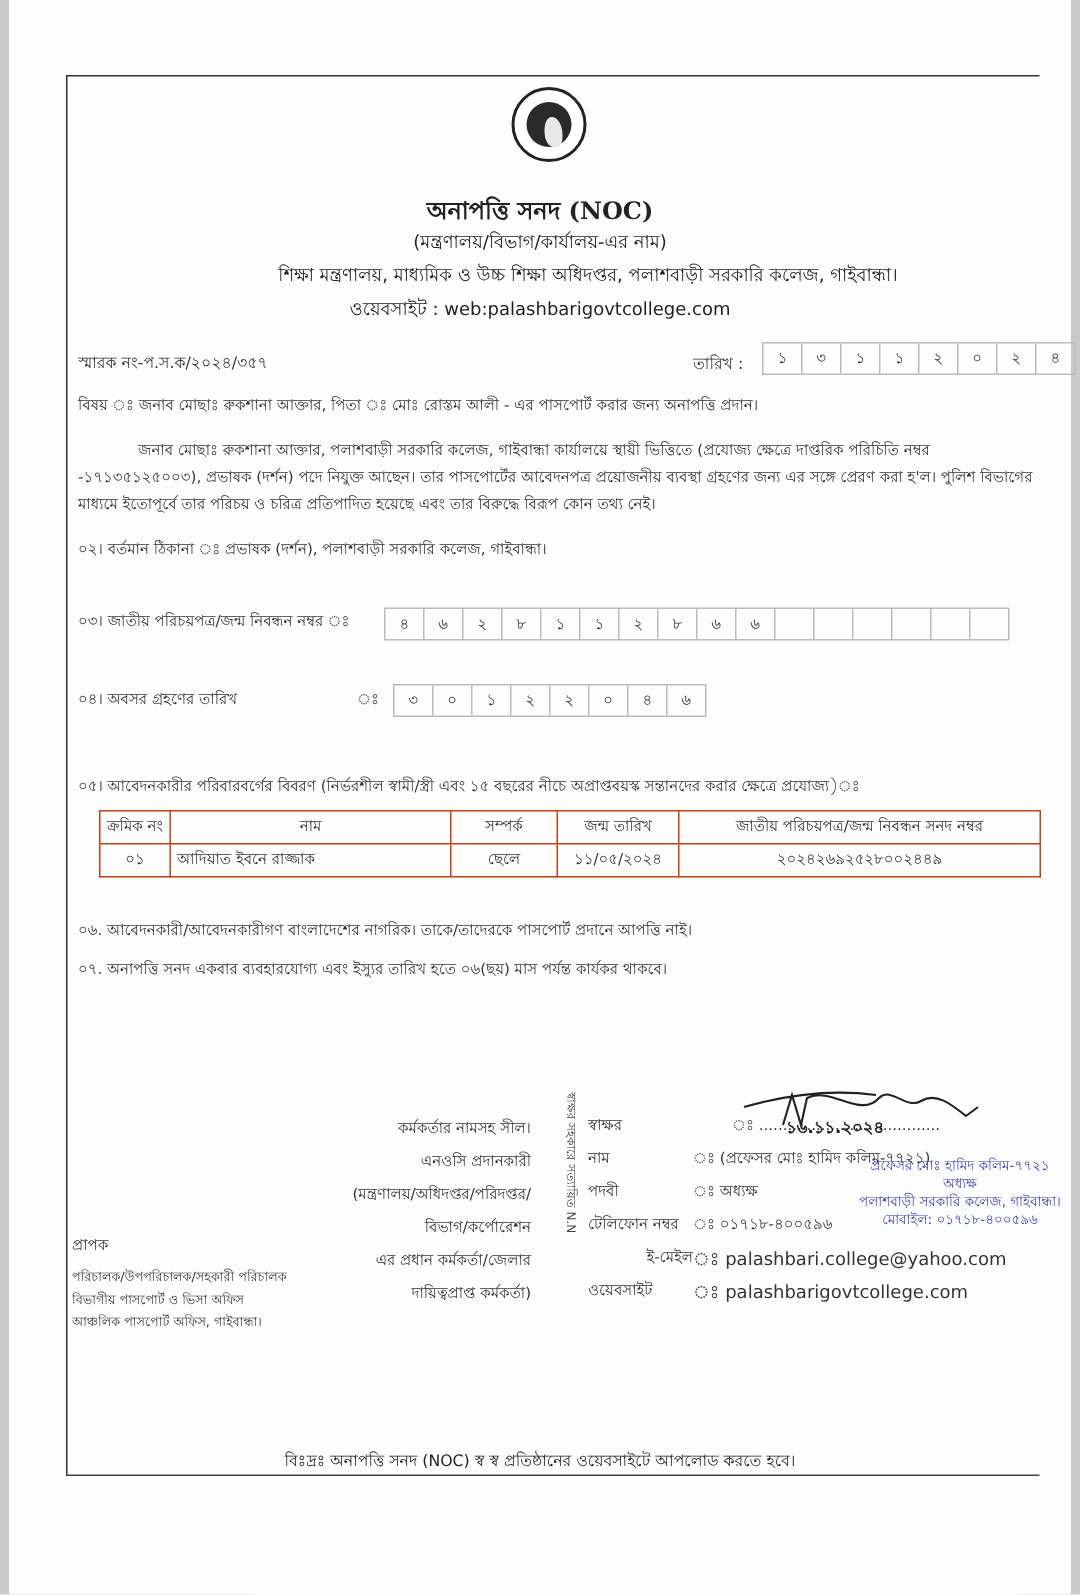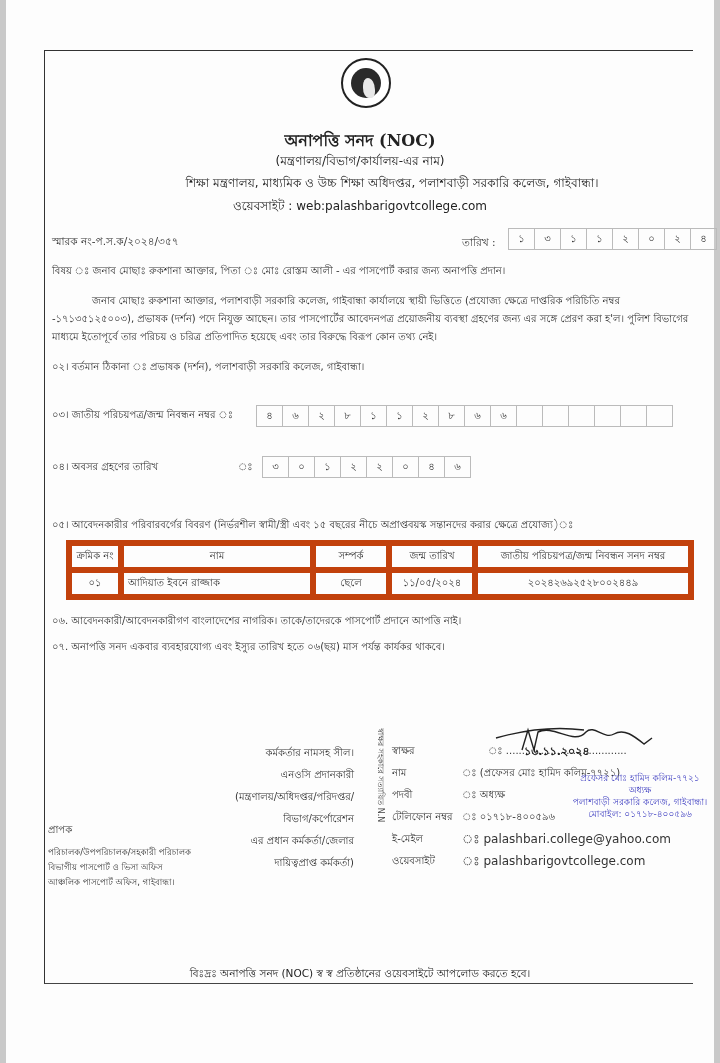--- a/index.html
+++ b/index.html
@@ -31,21 +31,21 @@
   .t-sub { font-size:12px; }
   .t-small { font-size:10.5px; color:#333; }
   .t-body { font-size:10px; color:#333; line-height:18px; }
   .boxes { display:flex; border:1px solid #bbb; }
   .boxes .cell {
     width:25px; height:20px; border-right:1px solid #bbb; font-size:10px;
     display:flex; align-items:center; justify-content:center; color:#333;
   }
   .boxes .cell:last-child { border-right:none; }
   table.fam { border-collapse:collapse; font-size:10px; color:#333; }
-  table.fam td { border:6px solid #c2410c; padding:2px 4px; vertical-align:top; }
+  table.fam td { border:1px solid #c2410c; padding:2px 4px; vertical-align:top; }
   .stamp { color:#3c3cc0; font-size:9px; text-align:center; line-height:12px; }
   .signature { position:absolute; left:488px; top:716px; width:160px; height:40px; }
   .vert {
     position:absolute; left:368px; top:728px; writing-mode:vertical-rl; font-size:8px; color:#444; height:150px;
   }
 </style>
 </head>
 <body>
 
 <div class="paper">
@@ -159,21 +159,21 @@
       <span>ঃ (প্রফেসর মোঃ হামিদ কলিম-৭৭২১)</span>
     </div>
     <div style="display:flex;height:22px;" class="t-body">
       <span style="width:70px;">পদবী</span>
       <span>ঃ অধ্যক্ষ</span>
     </div>
     <div style="display:flex;height:22px;" class="t-body">
       <span style="width:70px;">টেলিফোন নম্বর</span>
       <span>ঃ ০১৭১৮-৪০০৫৯৬</span>
     </div>
-    <div style="display:flex;height:22px;font-size:12px;" class="t-body">
+    <div style="display:flex;height:22px;font-size:12px;text-align:right;" class="t-body">
       <span style="width:70px;font-size:10px;">ই-মেইল</span>
       <span>ঃ palashbari.college@yahoo.com</span>
     </div>
     <div style="display:flex;height:22px;font-size:12px;" class="t-body">
       <span style="width:70px;font-size:10px;">ওয়েবসাইট</span>
       <span>ঃ palashbarigovtcollege.com</span>
     </div>
   </div>
 
   <svg class="signature" viewBox="0 0 160 40">

